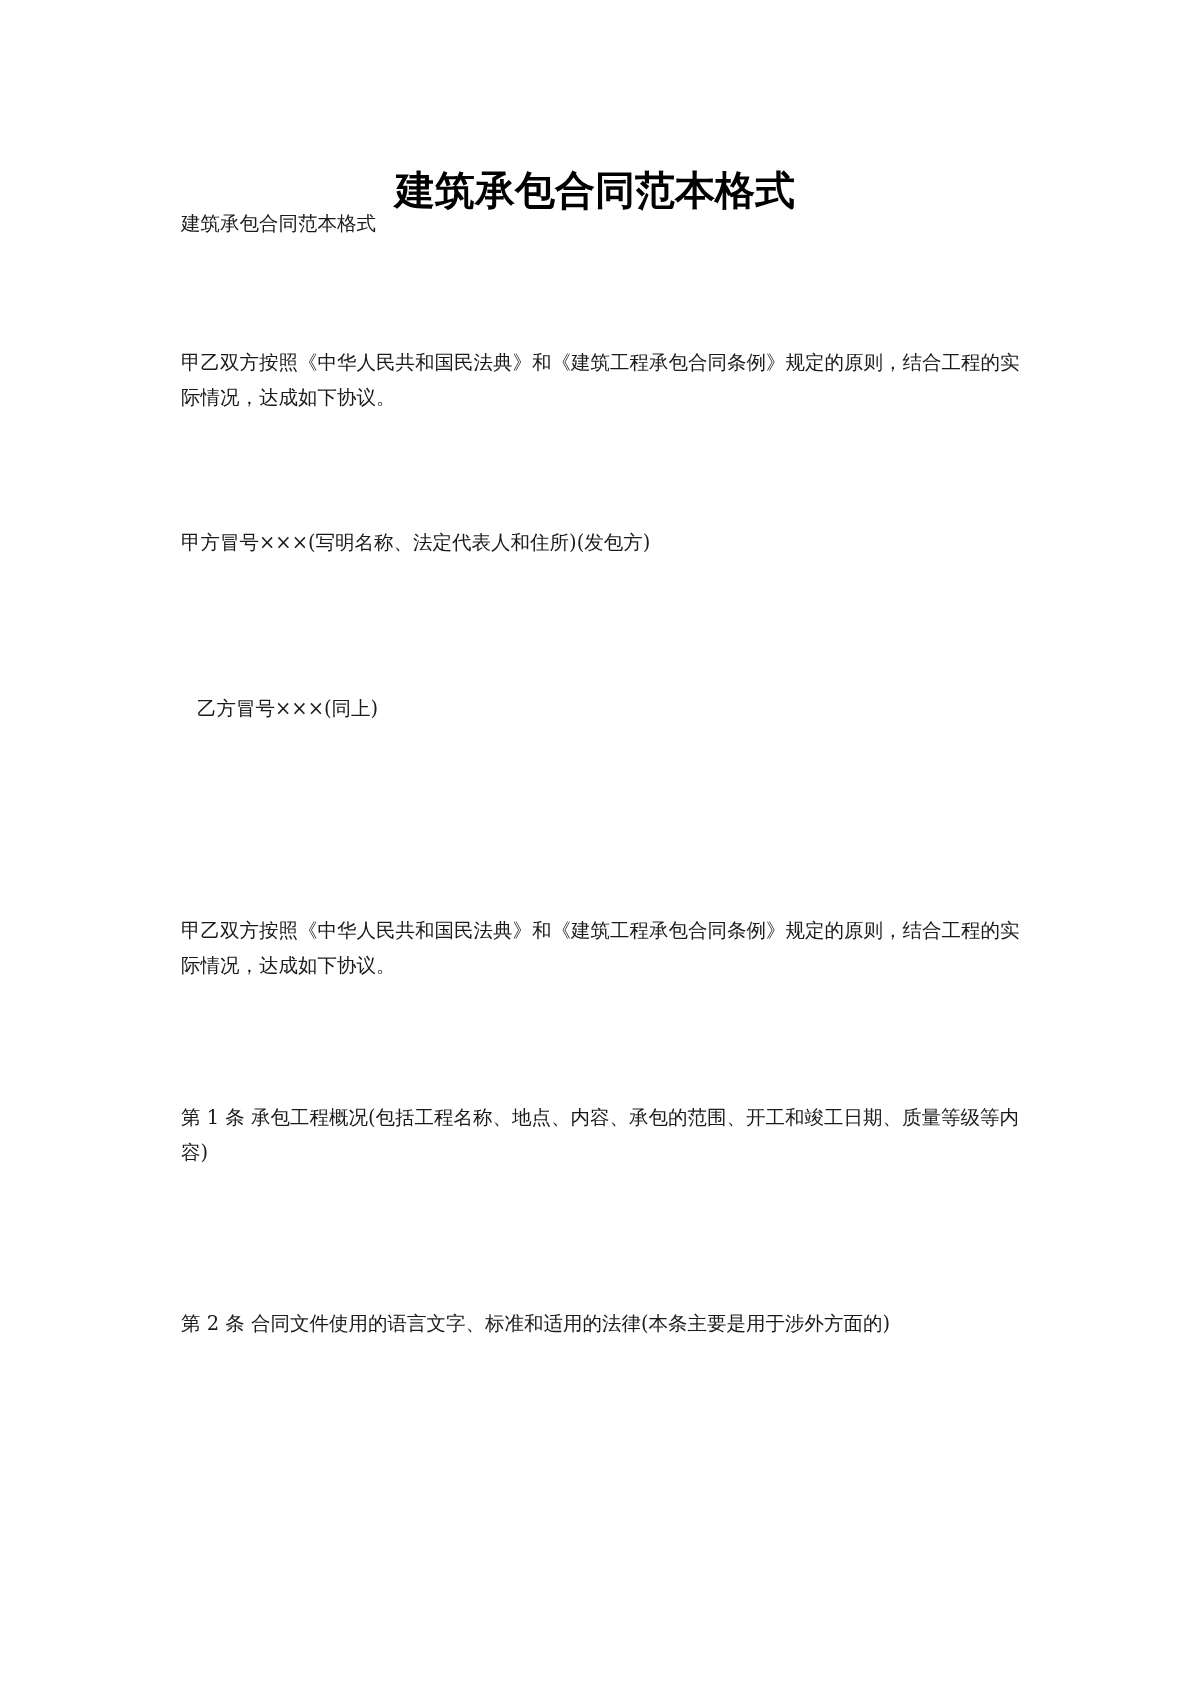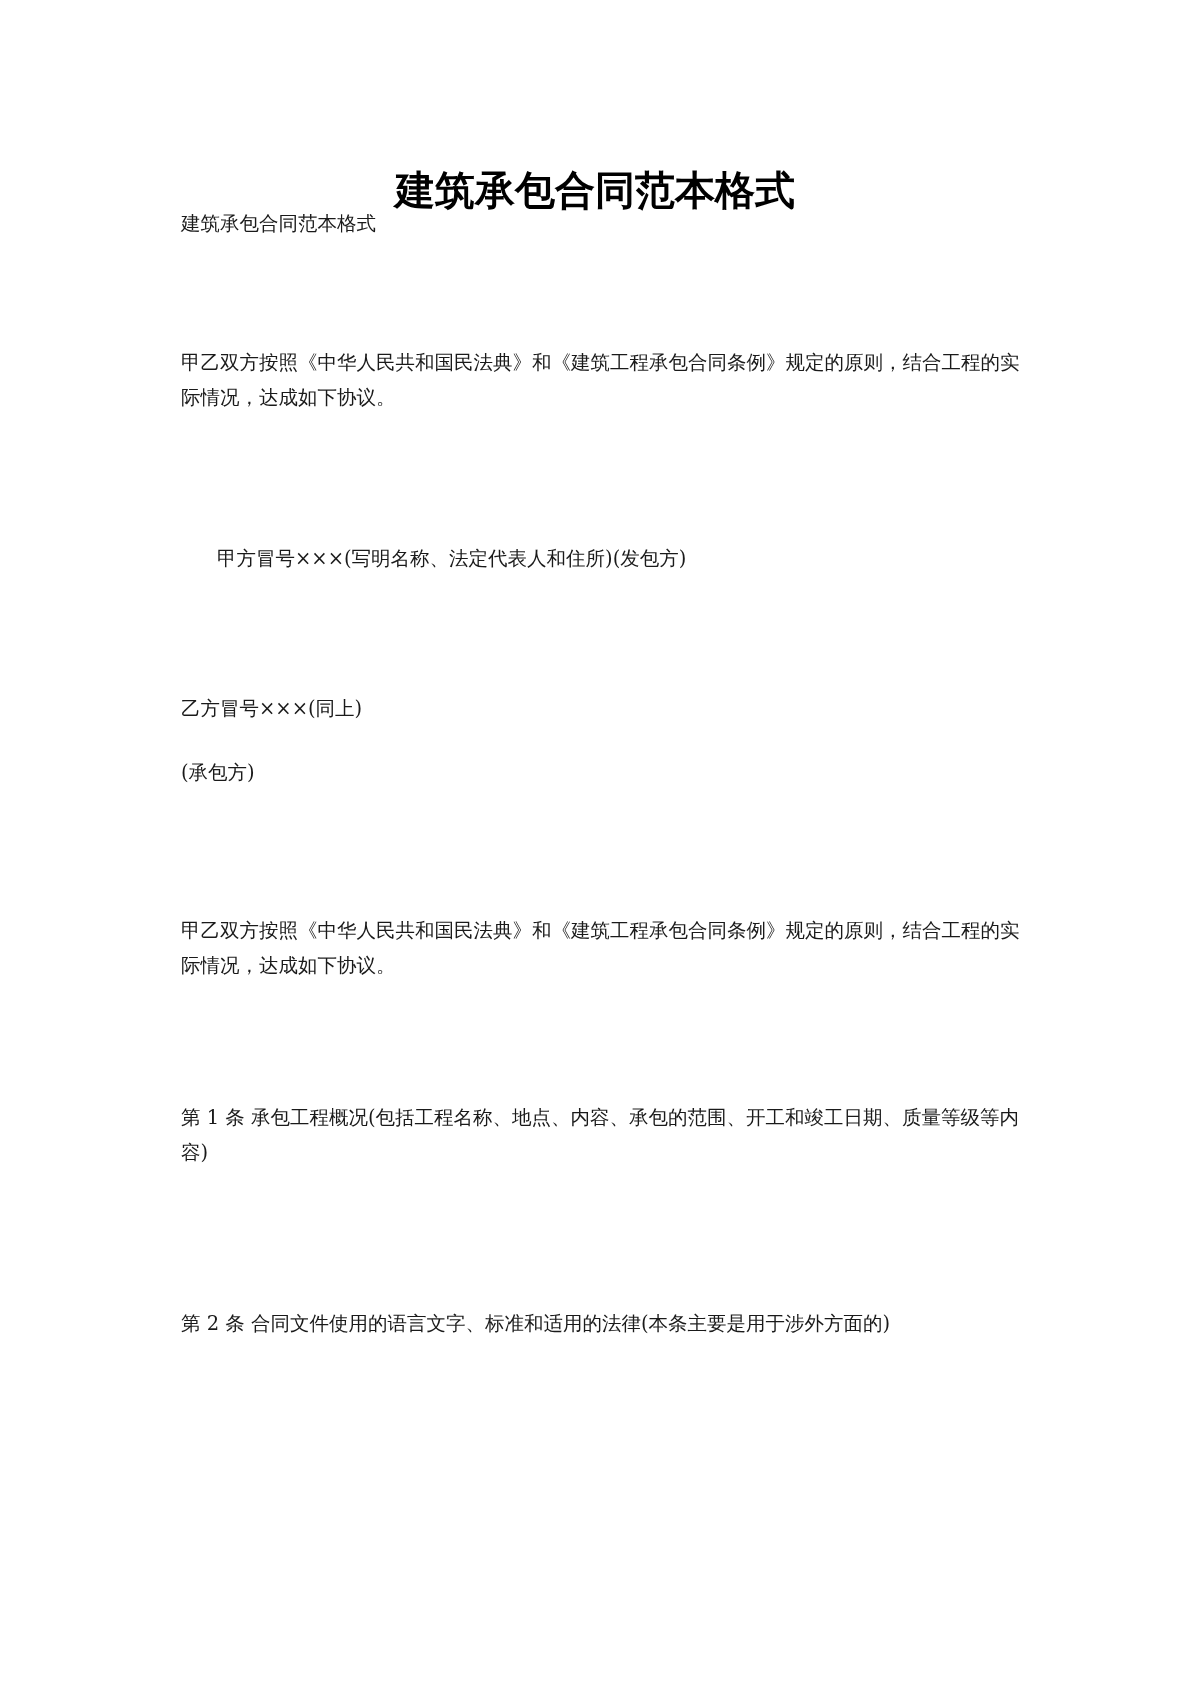--- a/index.html
+++ b/index.html
@@ -47,25 +47,24 @@
 </head>
 <body>
 
 <div class="page">
   <div class="title">建筑承包合同范本格式</div>
 
   <div class="para" style="top:206px;">建筑承包合同范本格式</div>
 
   <div class="para" style="top:345px;">甲乙双方按照《中华人民共和国民法典》和《建筑工程承包合同条例》规定的原则，结合工程的实际情况，达成如下协议。</div>
 
-  <div class="para" style="top:541px;margin-left:36px;">甲方冒号×××(写明名称、法定代表人和住所)(发包方)</div>
+  <div class="para" style="top:525px;">甲方冒号×××(写明名称、法定代表人和住所)(发包方)</div>
 
-  <div class="para" style="top:691px;">乙方冒号×××(同上)</div>
+  <div class="para" style="top:691px;margin-left:16px;">乙方冒号×××(同上)</div>
 
-  <div class="para" style="top:755px;">(承包方)</div>
 
   <div class="para" style="top:913px;">甲乙双方按照《中华人民共和国民法典》和《建筑工程承包合同条例》规定的原则，结合工程的实际情况，达成如下协议。</div>
 
   <div class="para" style="top:1100px;">第 1 条  承包工程概况(包括工程名称、地点、内容、承包的范围、开工和竣工日期、质量等级等内容)</div>
 
   <div class="para" style="top:1306px;">第 2 条  合同文件使用的语言文字、标准和适用的法律(本条主要是用于涉外方面的)</div>
 
 </div>
 
 </body></html>

